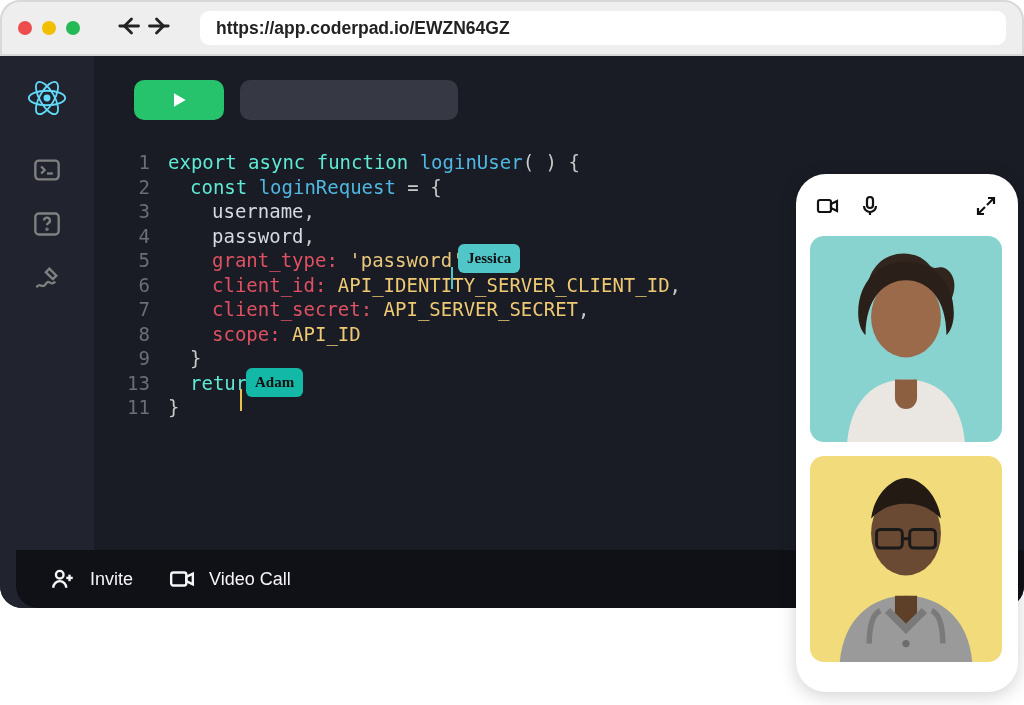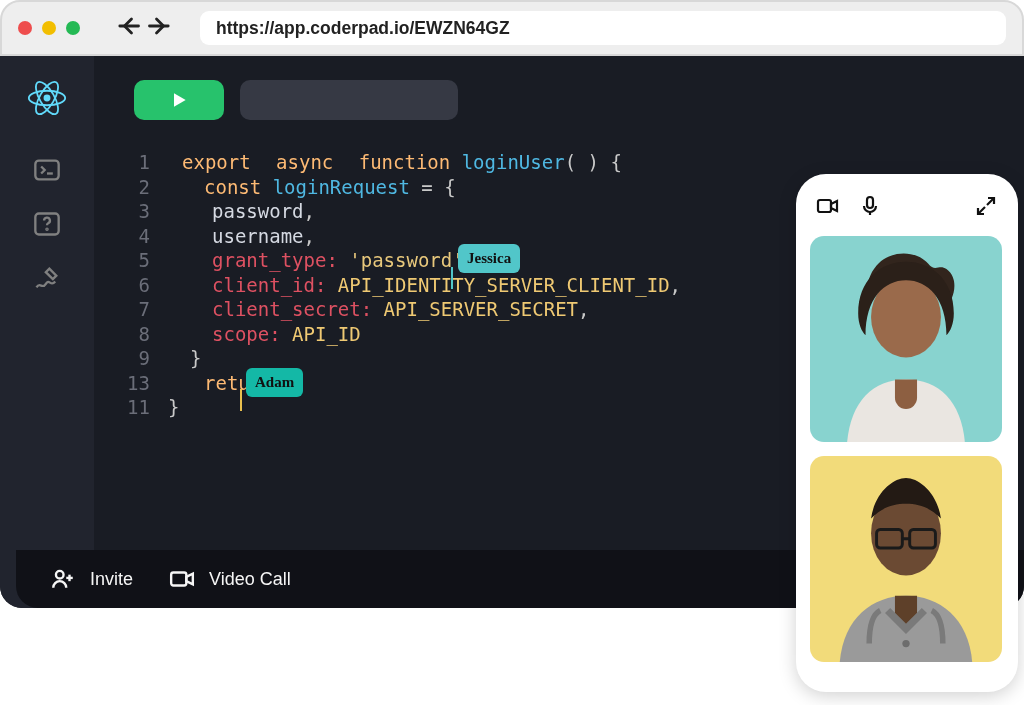--- a/index.html
+++ b/index.html
@@ -117,21 +117,21 @@
     width: 54px;
     text-align: right;
     color: #6b6e79;
     padding-right: 18px;
     user-select: none;
   }
   .code {
     flex: 1;
     color: #c9c9c9;
   }
-  .code .kw { color: #fdba74; margin-left: 14px; }    
+  .code .kw { color: #5eead4; }    
   .code .fn { color: #4fb8e2; }    
   .code .prop-n { color: #d5d9e2; } 
   .code .prop-r { color: #de5162; } 
   .code .str { color: #e8c87c; }   
   .code .const { color: #efc973; } 
   .code .punc { color: #c9c9c9; }
 
   .cursor-tag {
     position: absolute;
     padding: 2px 9px;
@@ -299,22 +299,22 @@
           <div>6</div>
           <div>7</div>
           <div>8</div>
           <div>9</div>
           <div>13</div>
           <div>11</div>
         </div>
       <div class="code" id="code-body">
           <div style="padding-left: 0px;"><span class="kw">export </span><span class="kw">async </span><span class="kw">function </span><span class="fn">loginUser</span><span class="punc">( ) {</span></div>
           <div style="padding-left: 22px;"><span class="kw">const </span><span class="fn">loginRequest</span><span class="punc"> = {</span></div>
+          <div style="padding-left: 44px;"><span class="prop-n">username</span><span class="punc">,</span></div>
           <div style="padding-left: 44px;"><span class="prop-n">password</span><span class="punc">,</span></div>
-          <div style="padding-left: 44px;"><span class="prop-n">username</span><span class="punc">,</span></div>
           <div style="padding-left: 44px;"><span class="prop-r">grant_type: </span><span class="str">'password'</span><span class="punc">,</span></div>
           <div style="padding-left: 44px;"><span class="prop-r">client_id: </span><span class="const">API_IDENTITY_SERVER_CLIENT_ID</span><span class="punc">,</span></div>
           <div style="padding-left: 44px;"><span class="prop-r">client_secret: </span><span class="const">API_SERVER_SECRET</span><span class="punc">,</span></div>
           <div style="padding-left: 44px;"><span class="prop-r">scope: </span><span class="const">API_ID</span></div>
           <div style="padding-left: 22px;"><span class="punc">}</span></div>
           <div style="padding-left: 22px;"><span class="kw">return </span><span class="punc">(</span></div>
           <div style="padding-left: 0px;"><span class="punc">}</span></div>
         </div>
 
       <div class="cursor-line jessica"></div>

